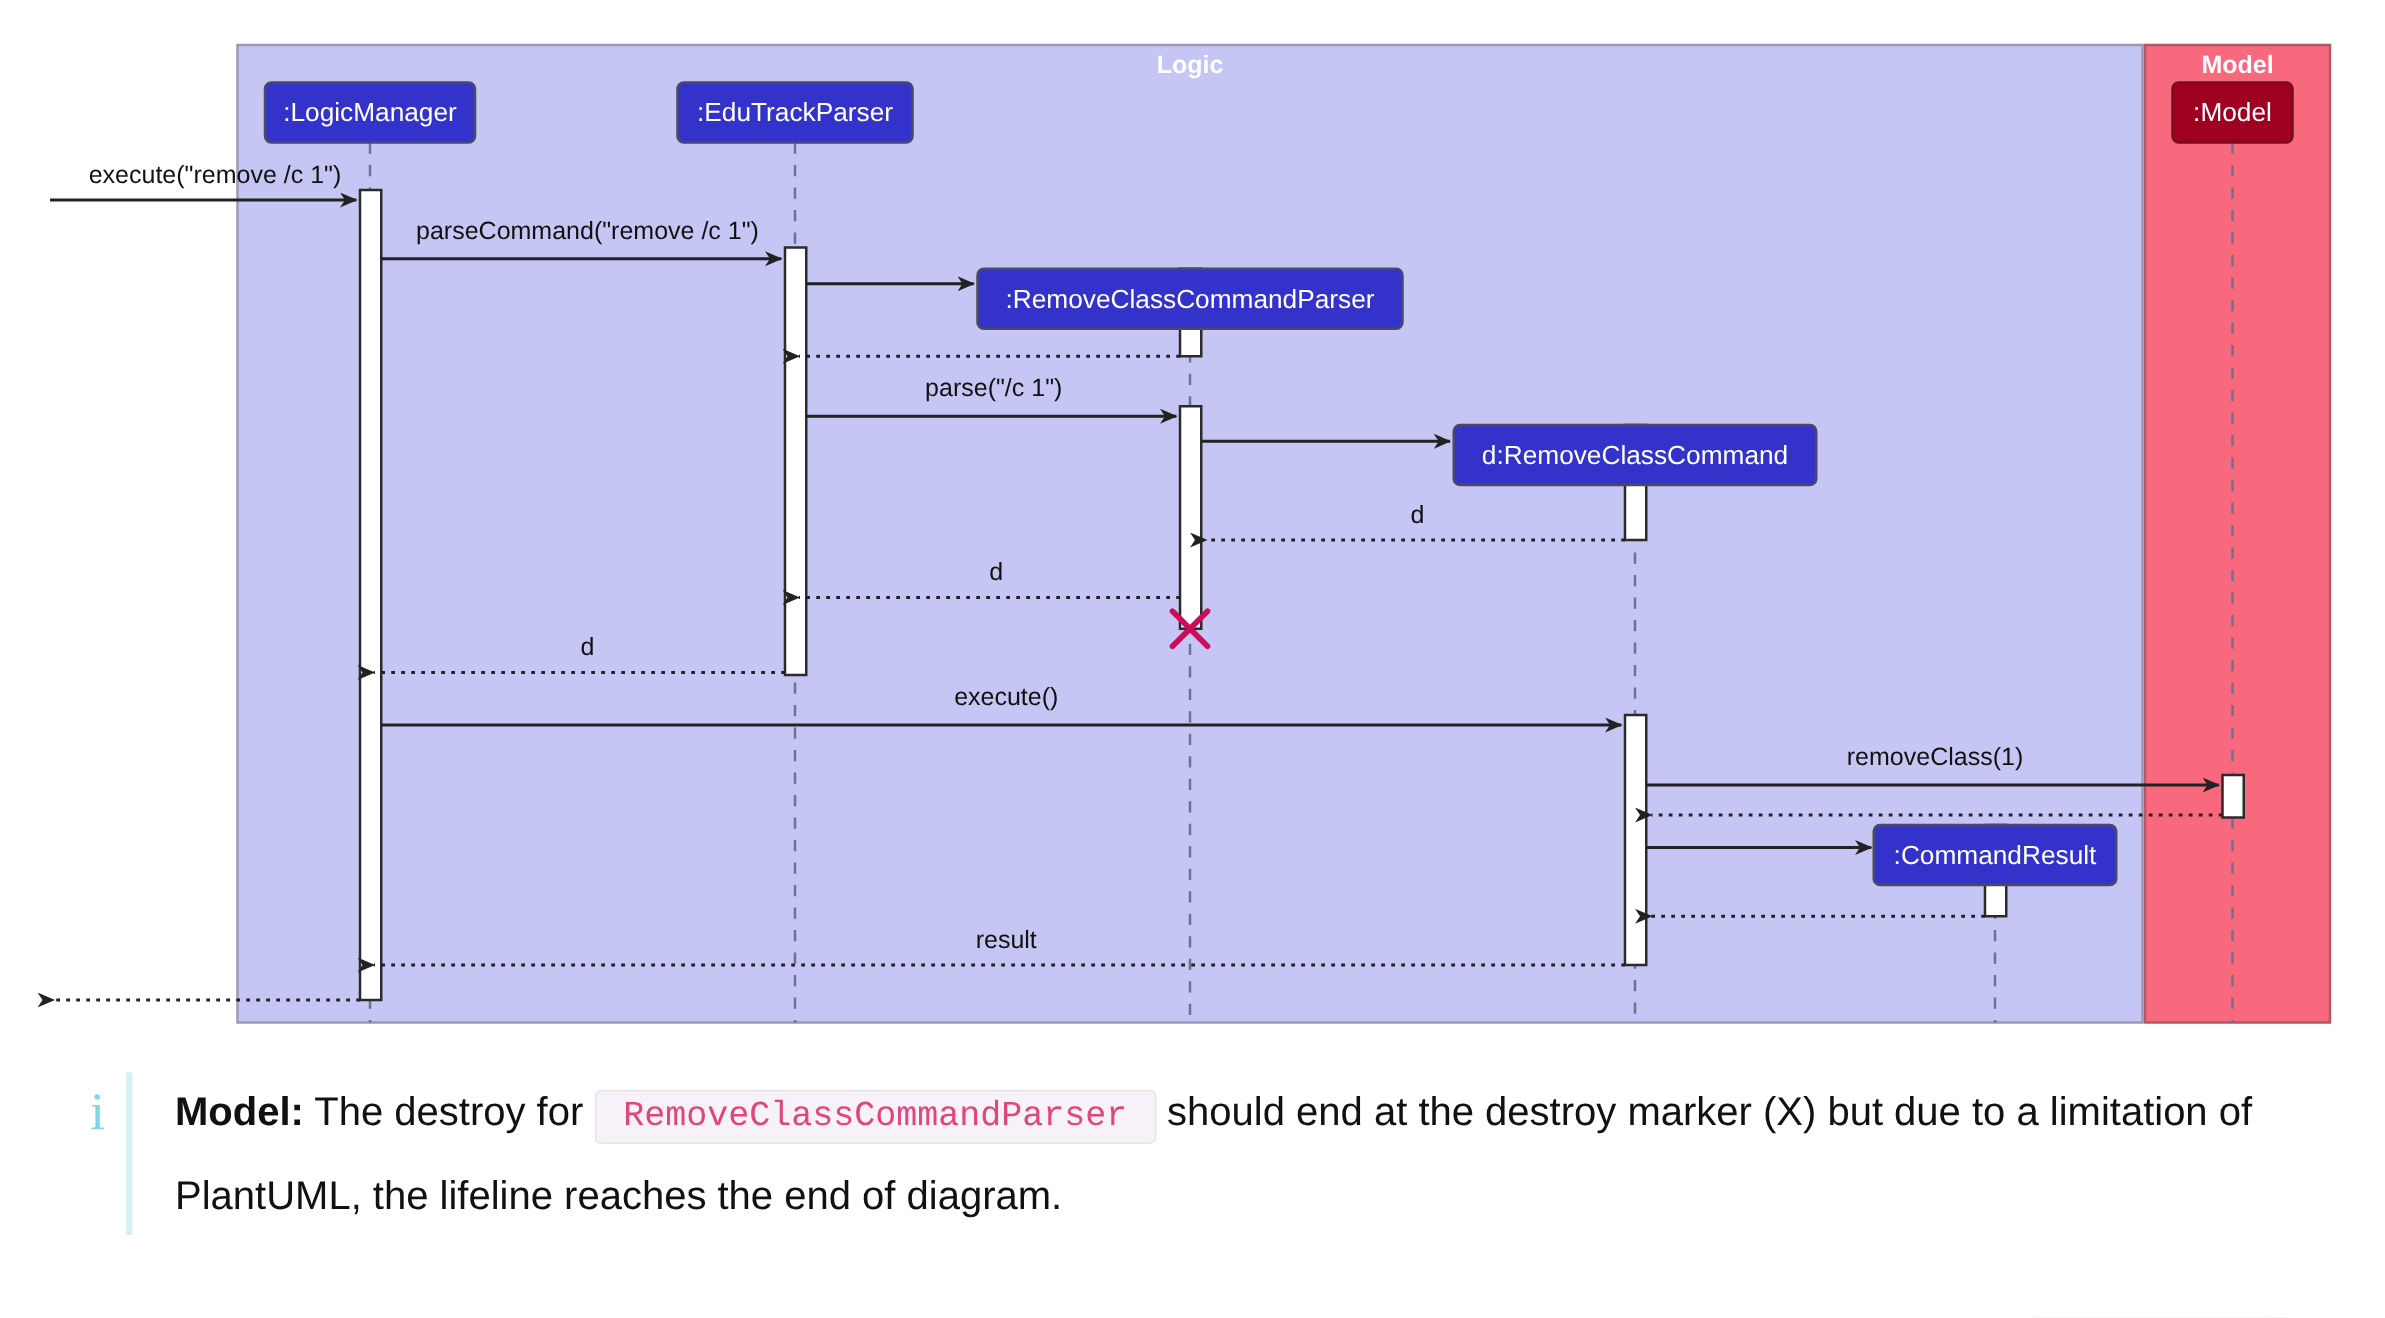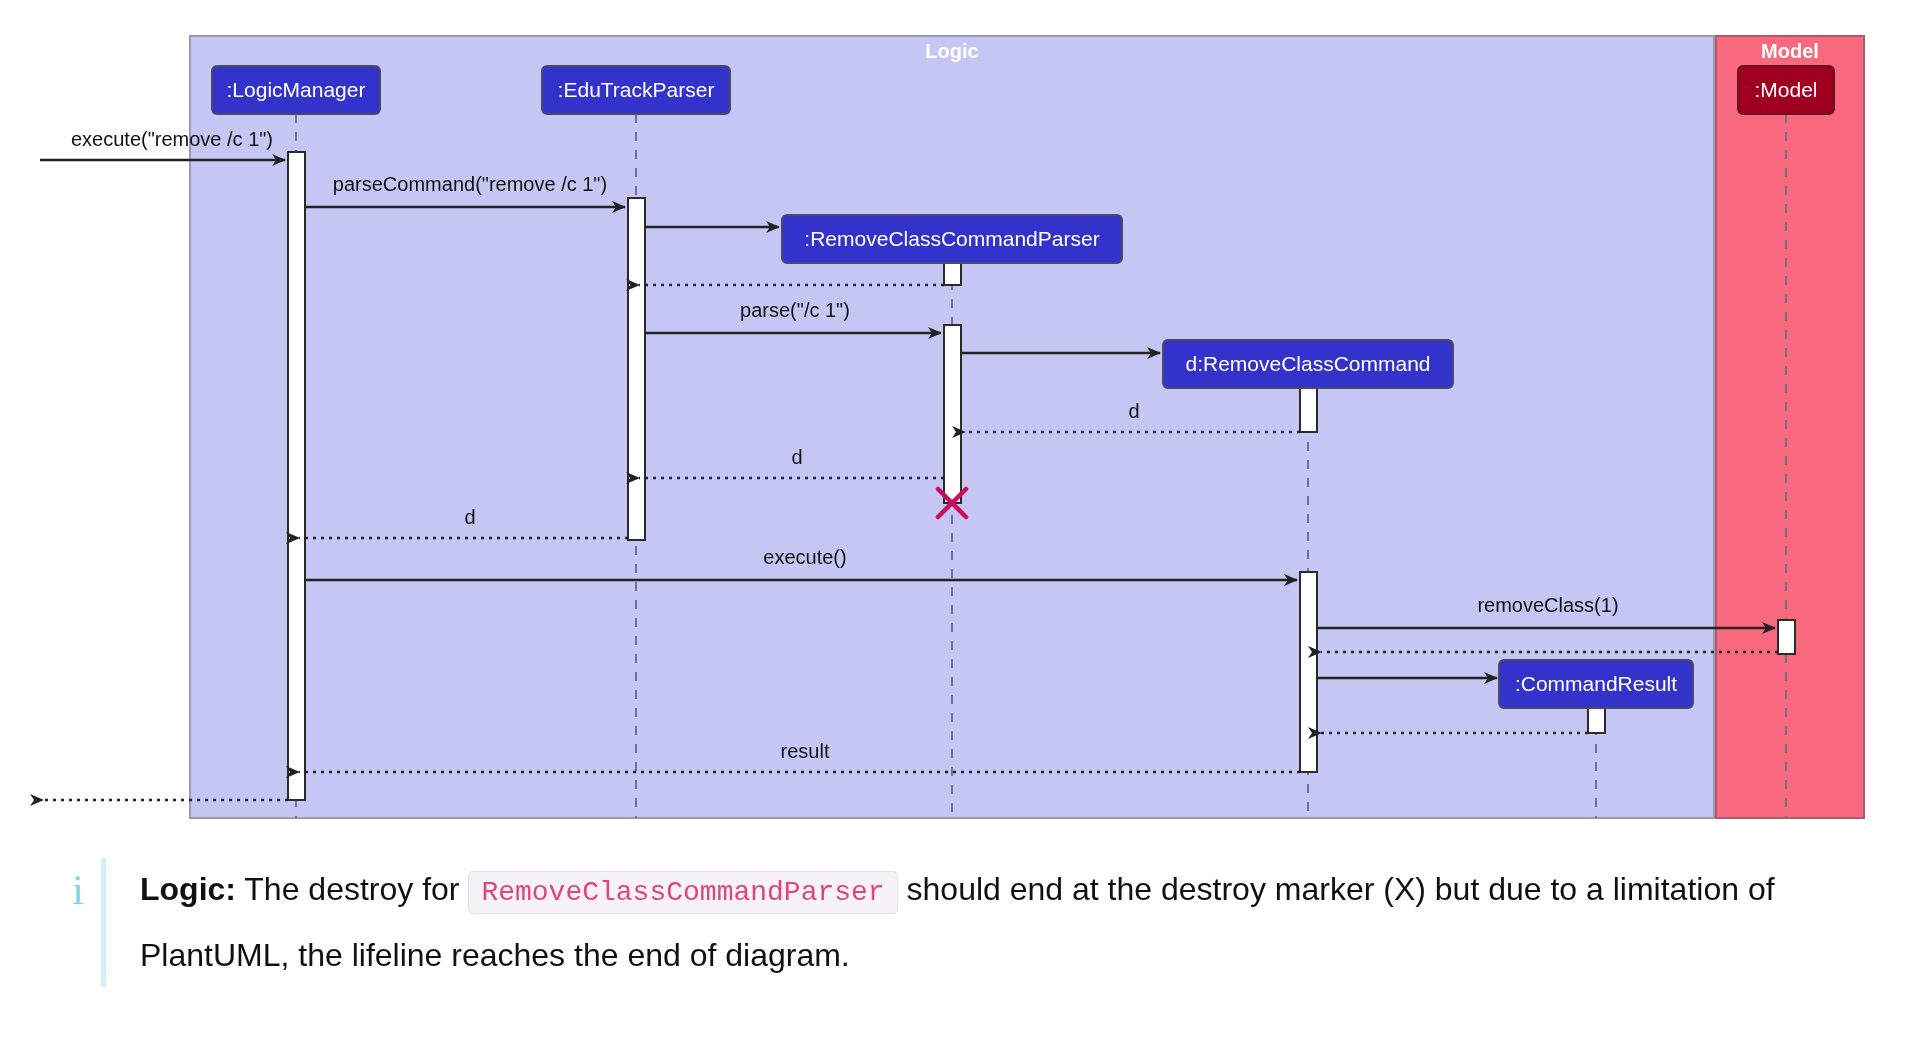--- a/index.html
+++ b/index.html
@@ -48,21 +48,21 @@
     font-family: "Liberation Sans", sans-serif;
   }
   .note-text b { font-weight: bold; }
   .code-chip {
     font-family: "Liberation Mono", monospace;
     font-size: 28px;
     color: #e0457b;
     background: #f7f2f7;
     border: 1px solid #e6e0e6;
     border-radius: 5px;
-    padding: 5px 12px;
+    padding: 5px 22px;
     white-space: nowrap;
   }
 </style>
 </head>
 <body>
 
 <div id="page">
 
   <svg id="diagram" width="1908" height="840" viewBox="0 0 1908 840">
     <defs>
@@ -184,17 +184,17 @@
         <text x="1786" y="97" font-family="'Liberation Sans', sans-serif" font-size="21" fill="#ffffff" text-anchor="middle">:Model</text>
       </g>
 
     </g>
   </svg>
 
   <div class="note-block">
     <div class="note-icon">i</div>
     <div class="note-bar"></div>
     <div class="note-text">
-      <b>Logic:</b><span> The destroy for </span><span class="code-chip">RemoveClassCommandParser</span><span> should end at the destroy marker (X) but due to a limitation of PlantUML, the lifeline reaches the end of diagram.</span>
+      <b>Model:</b><span> The destroy for </span><span class="code-chip">RemoveClassCommandParser</span><span> should end at the destroy marker (X) but due to a limitation of PlantUML, the lifeline reaches the end of diagram.</span>
     </div>
   </div>
 
 </div>
 
 </body></html>

